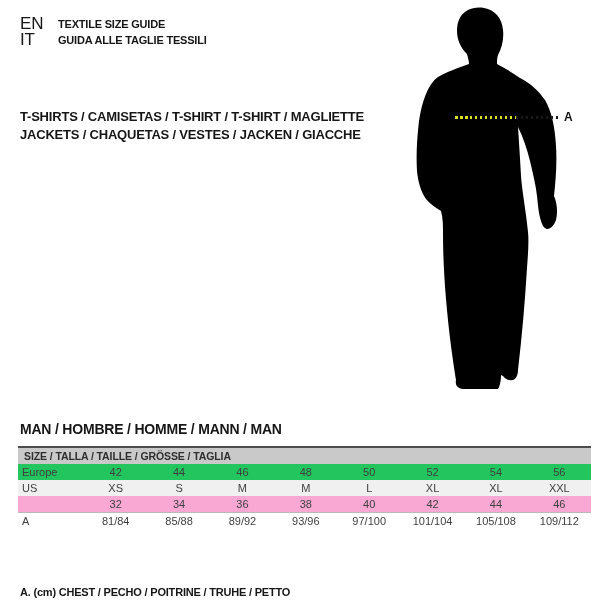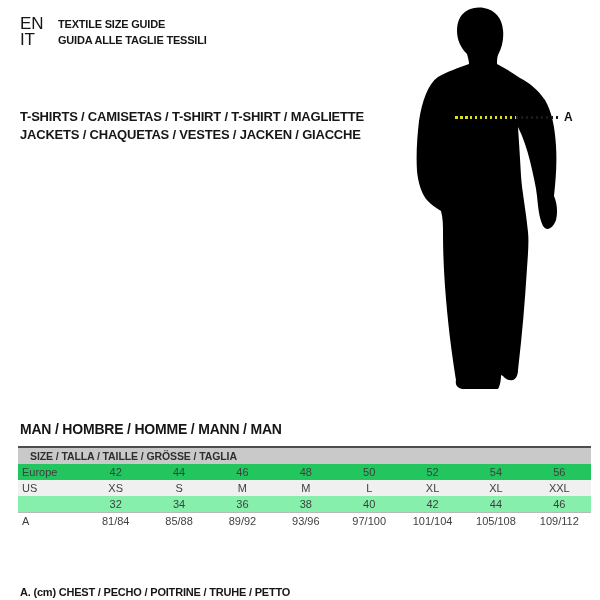--- a/index.html
+++ b/index.html
@@ -24,26 +24,26 @@
   .measure-dark { position:absolute; left:516px; top:116px; width:44px; height:3px;
        background:repeating-linear-gradient(90deg,#1a1a1a 0 2.5px,transparent 2.5px 5px); }
   .measure-a { position:absolute; left:564px; top:110px; font-size:12px; font-weight:bold; color:#111; }
 
   
   .section-title { position:absolute; left:20px; top:421px; font-size:14px; font-weight:bold; color:#161616; letter-spacing:-0.2px; }
 
   
   .size-table { position:absolute; left:18px; top:446px; width:573px; border-top:2px solid #4d4d4d; }
   .t-row { display:flex; height:16px; line-height:16px; font-size:11px; color:#3f3f3f; }
-  .t-header { background:#c9c9c9; color:#2e2e2e; font-size:10.5px; font-weight:600; padding-left:12px; letter-spacing:-0.1px; }
+  .t-header { background:#c9c9c9; color:#2e2e2e; font-size:10.5px; font-weight:600; padding-left:6px; letter-spacing:-0.1px; }
   .t-label { width:66px; padding-left:4px; text-align:left; }
   .t-cell { flex:1; text-align:center; }
   .row-europe { background:#22c55e; }
   .row-us { background:#f0f0f0; }
-  .row-num { background:#86efac; }
+  .row-num { background:#f9a8d4; }
   .row-a { background:#ffffff; border-top:1px solid #b9b9b9; height:17px; line-height:17px; }
 
   
   .footnote { position:absolute; left:20px; top:546px; font-size:11px; font-weight:bold; color:#161616; letter-spacing:-0.2px;margin-top:40px; }
 </style>
 </head>
 <body>
 
 <div class="canvas">
 

